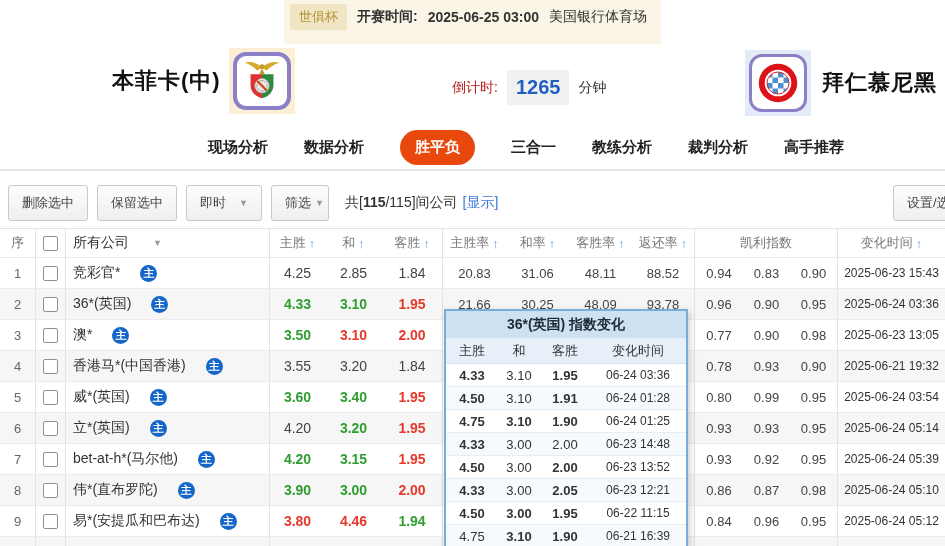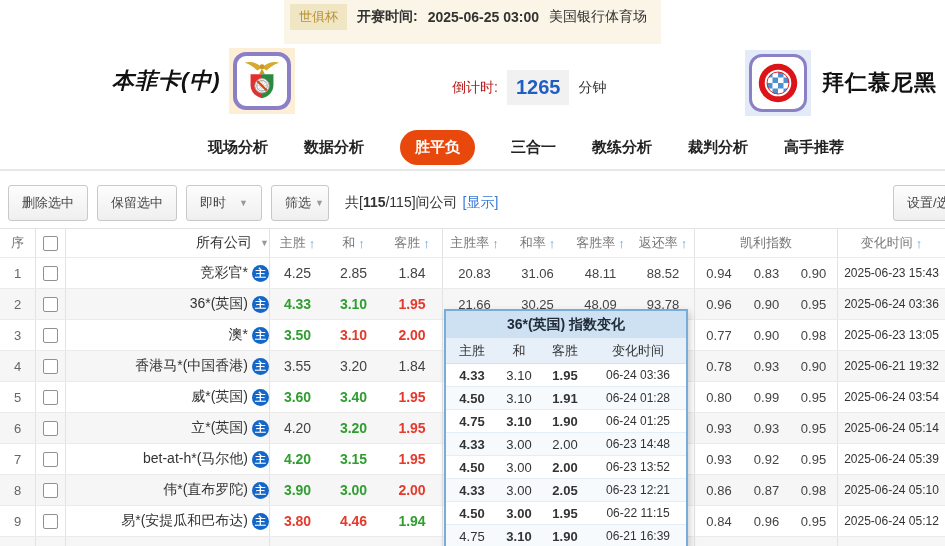--- a/index.html
+++ b/index.html
@@ -12,21 +12,21 @@
   
   .topbar { position:absolute; top:0; left:0; width:100%; height:42px;
     display:flex; justify-content:center; align-items:center; }
   .match-strip { background:#faf5e6; display:flex; align-items:center; gap:10px;
     padding:5px 14px 14px 6px; font-size:14px; color:#333; }
   .league-badge { background:#f0e6c4; color:#b59135; padding:4px 9px; font-size:13px; }
   .bold-txt { font-weight:bold; }
 
   
   .team-header { position:absolute; top:42px; left:0; width:100%; height:83px; }
-  .home-block { position:absolute; left:112px; top:6px; display:flex; align-items:center; gap:8px;font-style:italic; }
+  .home-block { position:absolute; left:112px; top:6px; display:flex; align-items:center; gap:8px; }
   .away-block { position:absolute; left:745px; top:8px; display:flex; align-items:center; gap:11px; }
   .team-name { font-size:22px; font-weight:bold; color:#111; letter-spacing:1px; }
   .logo-outer { width:66px; height:66px; display:flex; align-items:center; justify-content:center; }
   .benfica-outer { background:#fcefd6; }
   .bayern-outer { background:#e2ebf7; }
   .logo-inner { width:58px; height:58px; border:4px solid #8b80c6; border-radius:13px;
     background:#fff; display:flex; align-items:center; justify-content:center; }
   .countdown { position:absolute; left:452px; top:28px; display:flex; align-items:center; gap:9px; }
   .countdown-label { font-size:14px; color:#b91c1c; }
   .countdown-value { font-size:20px; font-weight:bold; color:#1f5fc4; background:#f1f1f1; padding:6px 9px; }
@@ -55,21 +55,21 @@
   
   .otable { position:absolute; top:228px; left:0; width:945px; border-top:1px solid #e3e3e3; }
   .trow { display:grid;
     grid-template-columns:36px 30px 204px 55px 57px 61px 63px 63px 63px 63px 48px 47px 48px 107px;
     height:31px; border-bottom:1px solid #ebebeb; align-items:stretch; background:#fff; }
   .trow.alt { background:#f6f6f6; }
   .thead { height:29px; }
   .thead .cell { color:#777; font-size:13px; gap:3px; }
   .cell { display:flex; align-items:center; justify-content:center; font-size:13px; color:#444; height:100%; }
   .cell.seq { color:#666; }
-  .cell.company { justify-content:flex-end; padding-left:7px; gap:4px; font-size:14px; color:#333; }
+  .cell.company { justify-content:flex-start; padding-left:7px; gap:20px; font-size:14px; color:#333; }
   .cell.odds { font-size:14px; }
   .cell.time { font-size:12px; color:#333; }
   .sep { border-right:1px solid #e3e3e3; }
   .arrow { color:#6b9bd2; font-weight:bold; font-size:13px; }
   .g { color:#2f9e30; font-weight:bold; }
   .r { color:#e5392c; font-weight:bold; }
   .kelly-span { grid-column: span 3; }
   .checkbox { width:15px; height:15px; border:1px solid #919191; border-radius:2px; background:#fff; cursor:pointer; }
   .badge-main { width:17px; height:17px; min-width:17px; border-radius:50%; background:#1467c8; color:#fff;
     font-size:11px; font-weight:bold; display:inline-flex; align-items:center; justify-content:center; }

